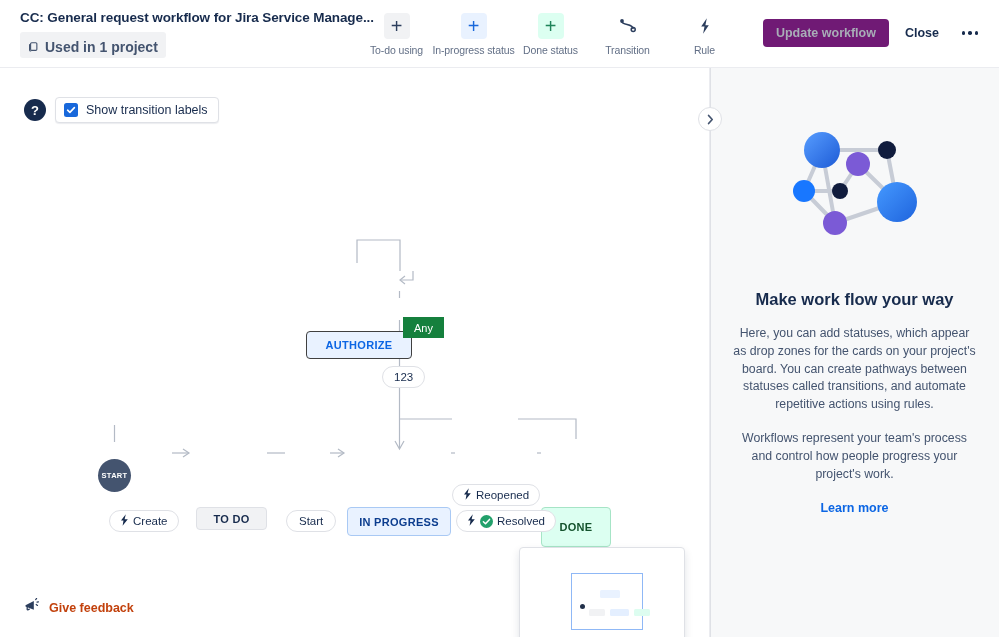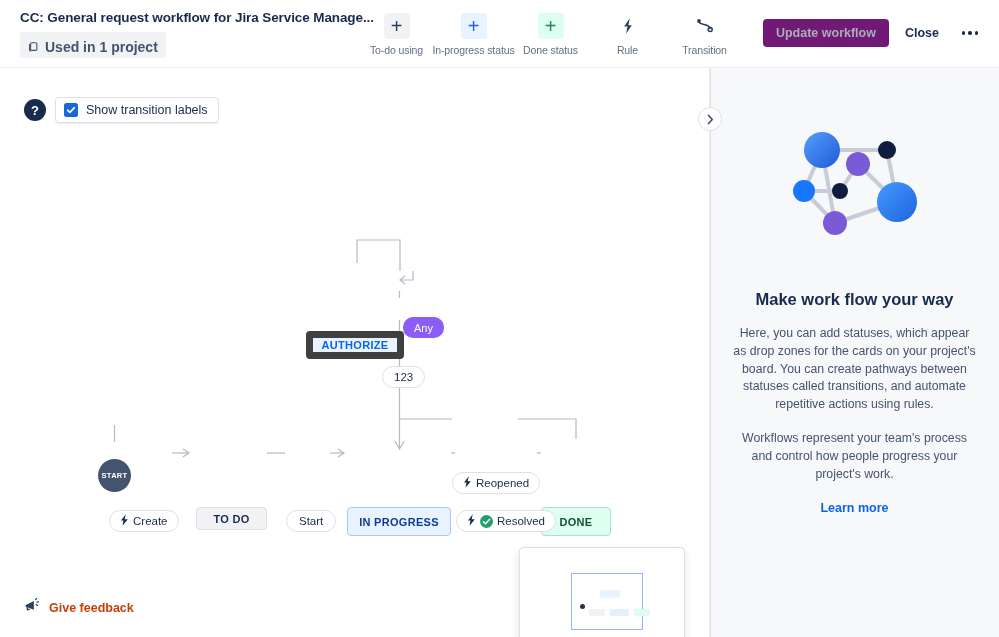--- a/index.html
+++ b/index.html
@@ -99,53 +99,53 @@
   }
   .chk svg { display:block; }
   .chk-lbl { font-size: 12.5px; color: #172b4d; }
 
   
   .node {
     position: absolute; display: flex; align-items: center; justify-content: center;
     border-radius: 4px; font-size: 11px; font-weight: 700; letter-spacing: 0.3px;
     cursor: pointer; z-index: 6;
   }
-  .n-authorize { left: 306px; top: 263px; width: 98px; height: 28px;
-    background: #e9f2ff; border: 7px solid #404040; color: #0c66e4; }
+  .n-authorize { left: 306px; top: 263px; width: 106px; height: 28px;
+    background: #e9f2ff; border: 1px solid #404040; color: #0c66e4; }
   .n-todo { left: 196px; top: 439px; width: 71px; height: 23px;
     background: #f1f2f4; border: 1px solid #dfe1e6; color: #172b4d; }
   .n-inprogress { left: 347px; top: 439px; width: 104px; height: 29px;
     background: #e9f2ff; border: 1px solid #a9c9f4; color: #0c3d8e; }
-  .n-done { left: 541px; top: 439px; width: 70px; height: 29px;
+  .n-done { left: 541px; top: 439px; width: 70px; height: 40px;
     background: #dcfff1; border: 1px solid #a6e4c6; color: #14532d; }
 
   .start-node {
     position: absolute; left: 98px; top: 391px; width: 33px; height: 33px;
     border-radius: 50%; background: #44546f; color: #fff;
     display: flex; align-items: center; justify-content: center;
     font-size: 7.5px; font-weight: 700; letter-spacing: 0.3px; z-index: 6;
   }
 
   
   .pill {
     position: absolute; display: flex; align-items: center; gap: 4px;
     height: 22px; padding: 0 10px; border-radius: 11px;
     background: #fff; border: 1px solid #dfe1e6;
     font-size: 11.5px; color: #172b4d; white-space: nowrap;
     cursor: pointer; z-index: 7;
   }
   .pill-create { left: 109px; top: 442px; }
   .pill-start  { left: 286px; top: 442px; padding: 0 12px; }
   .pill-resolved { left: 456px; top: 442px; }
-  .pill-reopened { left: 452px; top: 404px; text-align: right; }
+  .pill-reopened { left: 452px; top: 416px; text-align: right; }
   .pill-123 { left: 382px; top: 298px; padding: 0 11px; }
 
   .pill-any {
     position: absolute; left: 403px; top: 249px; height: 21px; padding: 0 11px;
-    border-radius: 10px; background: #8b5cf6; color: #fff;
+    border-radius: 0; background: #15803d; color: #fff;
     display: flex; align-items: center; 
     font-size: 11px; z-index: 8; cursor: pointer;
   }
   .gcheck { display:block; }
 
   
   .edges { position: absolute; left: 0; top: 0; width: 709px; height: 569px; z-index: 2; }
 
   
   .minimap {
@@ -223,35 +223,35 @@
     <div class="tool">
       <div class="tool-sq sq-prog">+</div>
       <div class="tool-lbl">In-progress status</div>
     </div>
     <div class="tool">
       <div class="tool-sq sq-done">+</div>
       <div class="tool-lbl">Done status</div>
     </div>
     <div class="tool">
       <div class="tool-sq sq-plain">
-        <svg width="16" height="18" viewBox="0 0 16 18" fill="none">
-          <path d="M9.8 1.2 4.2 9.6h3.3l-1.4 7.2 5.7-8.6H8.4z" fill="#2c3e5d"></path>
-        </svg>
-      </div>
-      <div class="tool-lbl">Rule</div>
-    </div>
-    <div class="tool">
-      <div class="tool-sq sq-plain">
         <svg width="20" height="18" viewBox="0 0 20 18" fill="none">
           <path d="M4 4.5c0 4 11 2 11 7" stroke="#2c3e5d" stroke-width="1.6" stroke-linecap="round"></path>
           <circle cx="4" cy="4" r="1.9" fill="#2c3e5d"></circle>
           <circle cx="15.2" cy="12.4" r="2" stroke="#2c3e5d" stroke-width="1.5"></circle>
         </svg>
       </div>
       <div class="tool-lbl">Transition</div>
+    </div>
+    <div class="tool">
+      <div class="tool-sq sq-plain">
+        <svg width="16" height="18" viewBox="0 0 16 18" fill="none">
+          <path d="M9.8 1.2 4.2 9.6h3.3l-1.4 7.2 5.7-8.6H8.4z" fill="#2c3e5d"></path>
+        </svg>
+      </div>
+      <div class="tool-lbl">Rule</div>
     </div>
   </div>
 
   <div class="hdr-right">
     <button class="btn-update">Update workflow</button>
     <button class="btn-close">Close</button>
     <button class="btn-more">
       <span class="dots">
           <i></i>
           <i></i>

